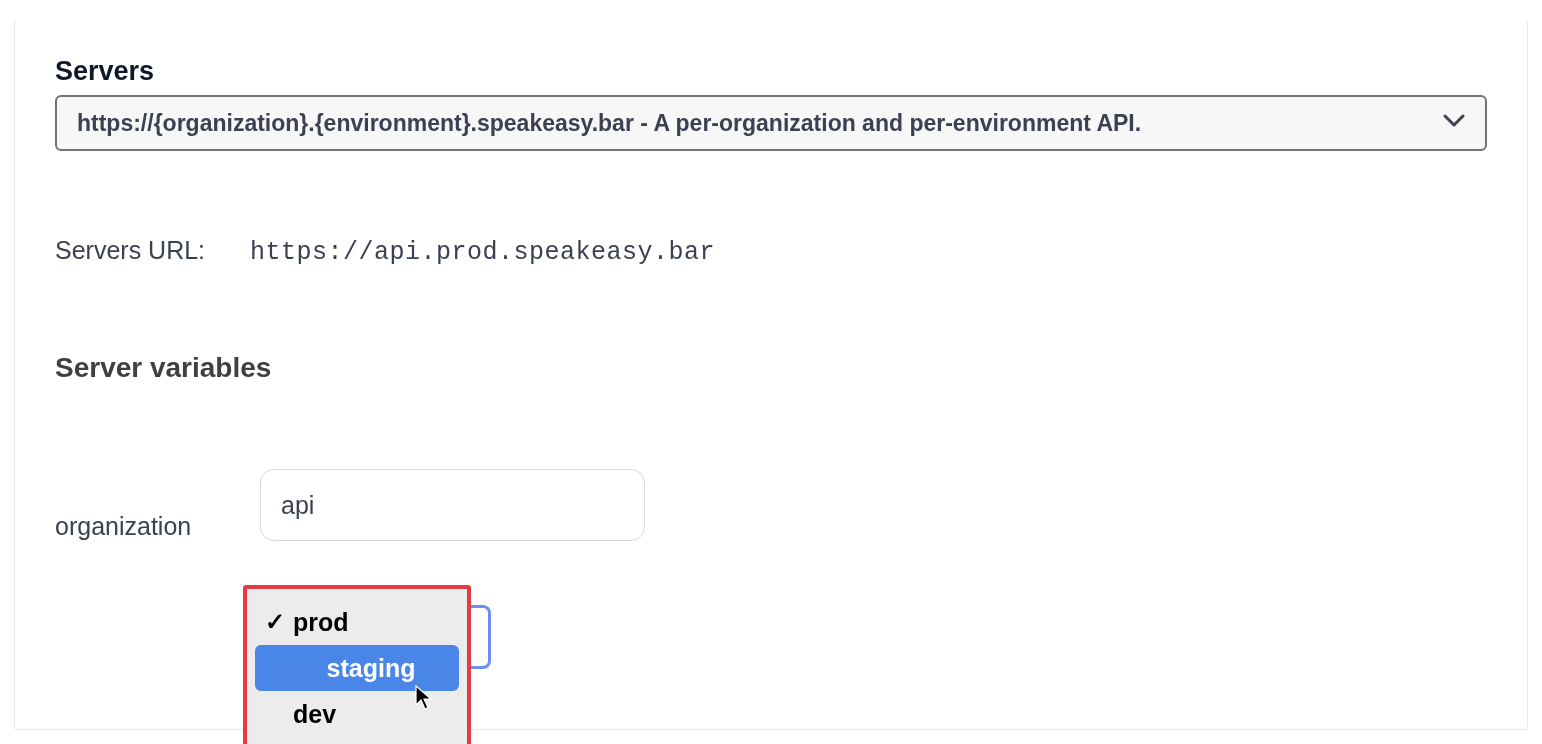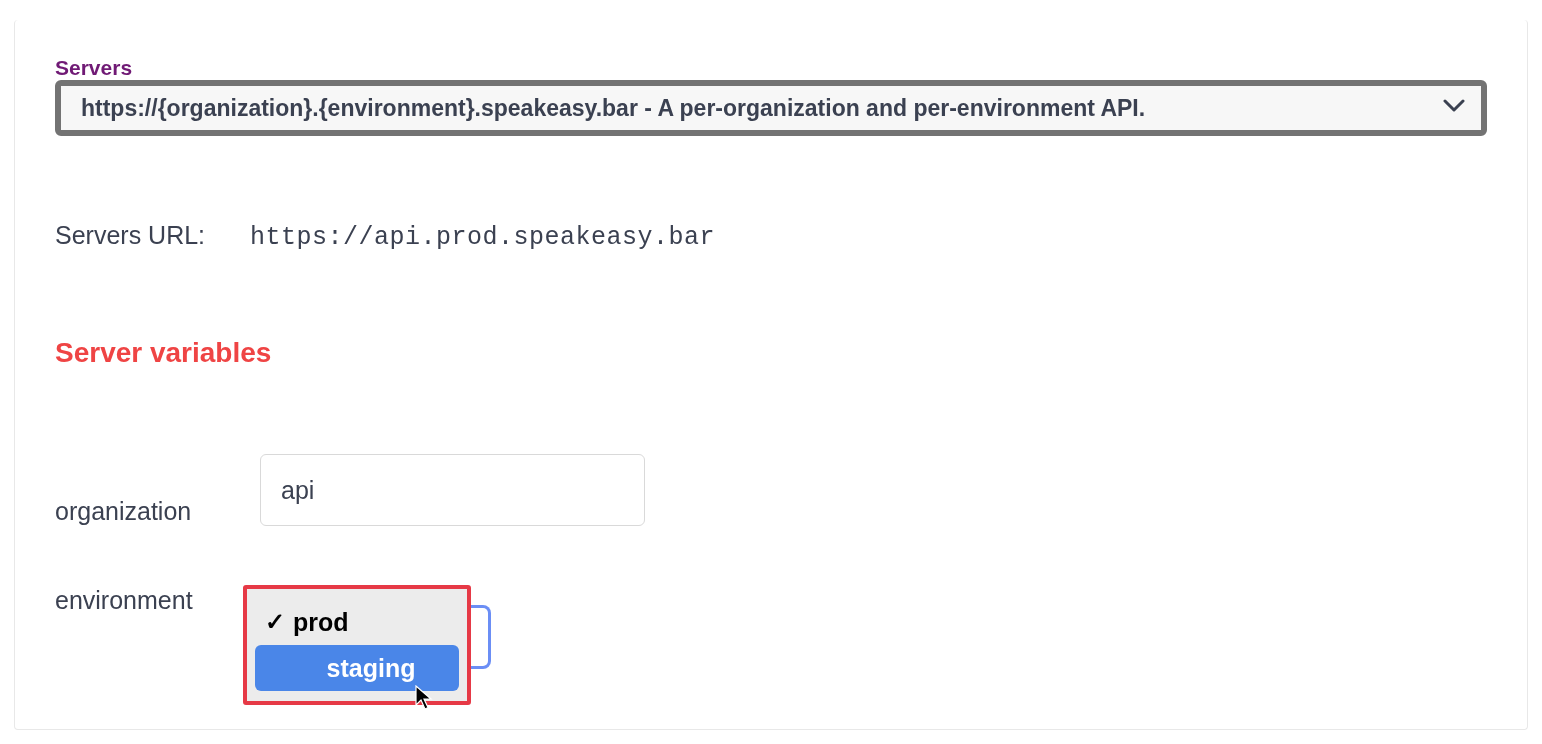--- a/index.html
+++ b/index.html
@@ -19,33 +19,33 @@
       margin: 20px 14px;
       border: 1px solid #e8e8e8;
       border-top: none;
       border-radius: 4px;
       padding: 36px 40px 60px 40px;
       background: #ffffff;
       height: 710px;
       position: relative;
     }
     .servers-label {
-      font-size: 21px;
-      font-weight: 700;
-      color: #701a75;
-      margin-bottom: 0;
+      font-size: 27px;
+      font-weight: 700;
+      color: #0f172a;
+      margin-bottom: 8px;
     }
     .server-select-wrapper {
       position: relative;
       width: 100%;
     }
     .server-select {
       width: 100%;
       height: 56px;
-      border: 6px solid #737373;
+      border: 2px solid #737373;
       border-radius: 6px;
       background: #f7f7f7;
       font-size: 23px;
       font-weight: 700;
       color: #3b4151;
       padding: 0 50px 0 20px;
       appearance: none;
       cursor: pointer;
       font-family: inherit;
     }
@@ -70,40 +70,40 @@
     }
     .computed-url-value {
       font-family: Liberation Mono, monospace;
       color: #3b4151;
       letter-spacing: 0.5px;
     }
     .server-variables-heading {
       margin-top: 85px;
       font-size: 28px;
       font-weight: 700;
-      color: #ef4444;
+      color: #404040;
     }
     .variables-section {
       margin-top: 85px;
     }
     .variable-row {
       display: flex;
       align-items: flex-end;
       margin-bottom: 60px;
     }
     .variable-label {
       font-size: 25px;
       color: #3b4151;
       width: 205px;
     }
     .variable-input {
       width: 385px;
       height: 72px;
       border: 1px solid #d9d9d9;
-      border-radius: 6px;
+      border-radius: 14px;
       padding: 0 20px;
       font-size: 25px;
       font-family: inherit;
       color: #3b4151;
       background: #ffffff;
     }
     .variable-select-stub {
       position: absolute;
       left: 442px;
       top: 585px;
@@ -180,35 +180,36 @@
     <span class="computed-url-value">https://api.prod.speakeasy.bar</span>
   </div>
 
   <div class="server-variables-heading">Server variables</div>
 
   <div class="variables-section">
     <div class="variable-row">
       <div class="variable-label">organization</div>
       <input type="text" class="variable-input" value="api" style="">
     </div>
-    <div class="variable-row">
-      <div class="variable-label">environment</div>
-    </div>
   </div>
 
   <div class="variable-select-stub"></div>
 
   <div class="dropdown-menu">
     <div class="dropdown-item">
       <span class="dropdown-item-checkmark">✓</span>
       <span>prod</span>
     </div>
     <div class="dropdown-item dropdown-item-highlighted">
       <span class="dropdown-item-checkmark"></span>
       <span>staging</span>
+    </div>
+    <div class="dropdown-item">
+      <span class="dropdown-item-checkmark"></span>
+      <span>dev</span>
     </div>
   </div>
 
   <span class="cursor-pointer-overlay">
     <svg width="20" height="26" viewBox="0 0 20 26">
       <path d="M1 1 L1 20 L6 15 L10 24 L13 22.5 L9 14 L16 14 Z" fill="#000000" stroke="#ffffff" stroke-width="1.2"></path>
     </svg>
   </span>
 
 </div>

